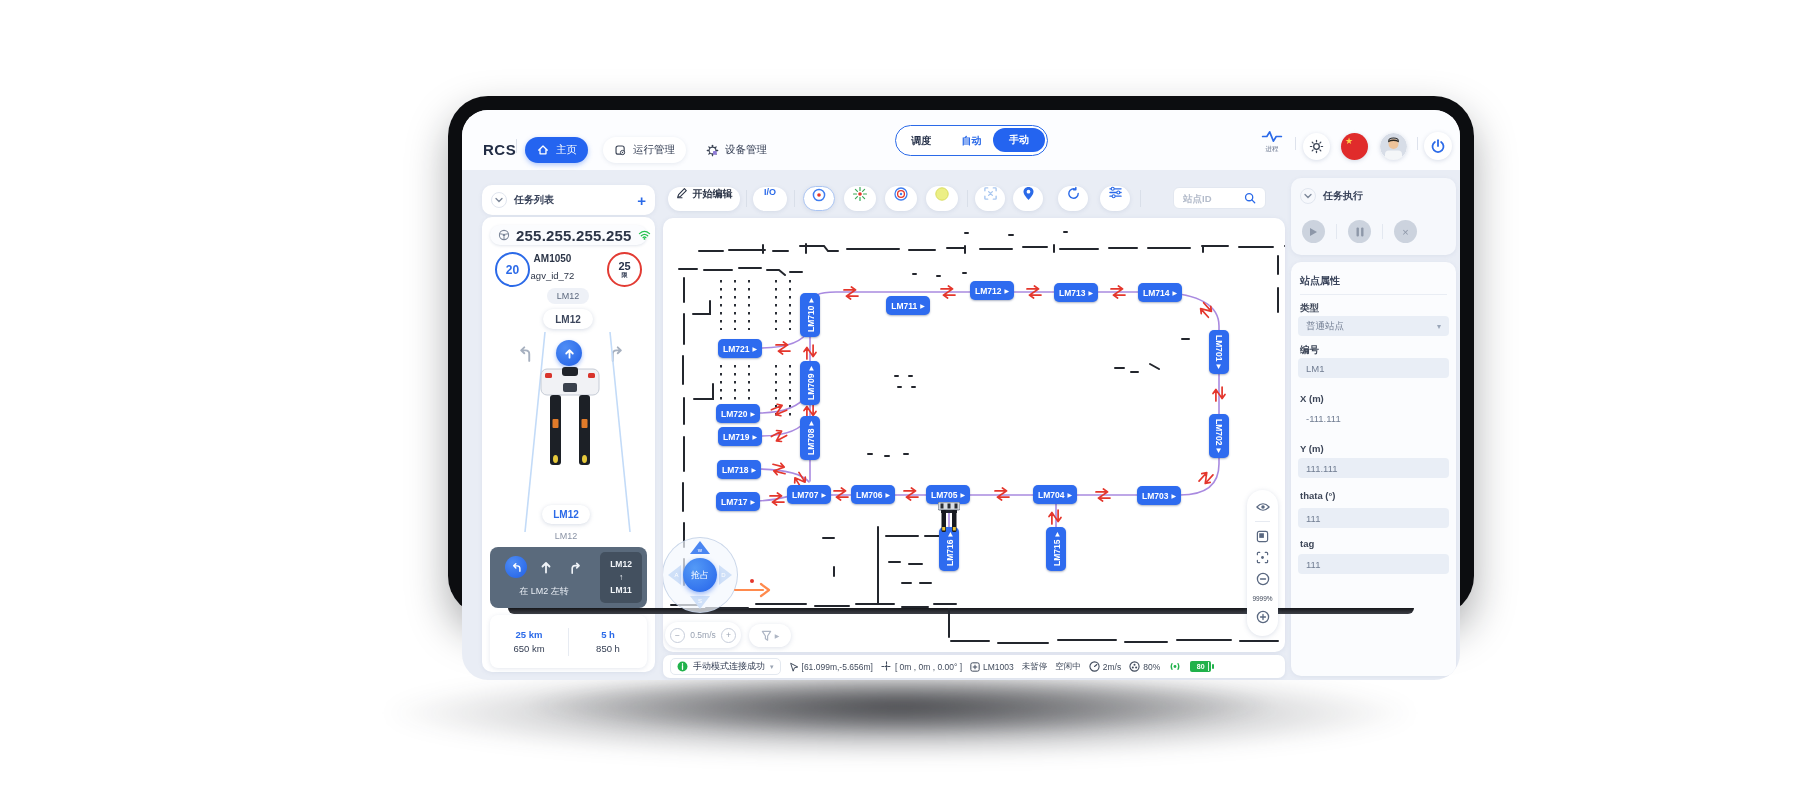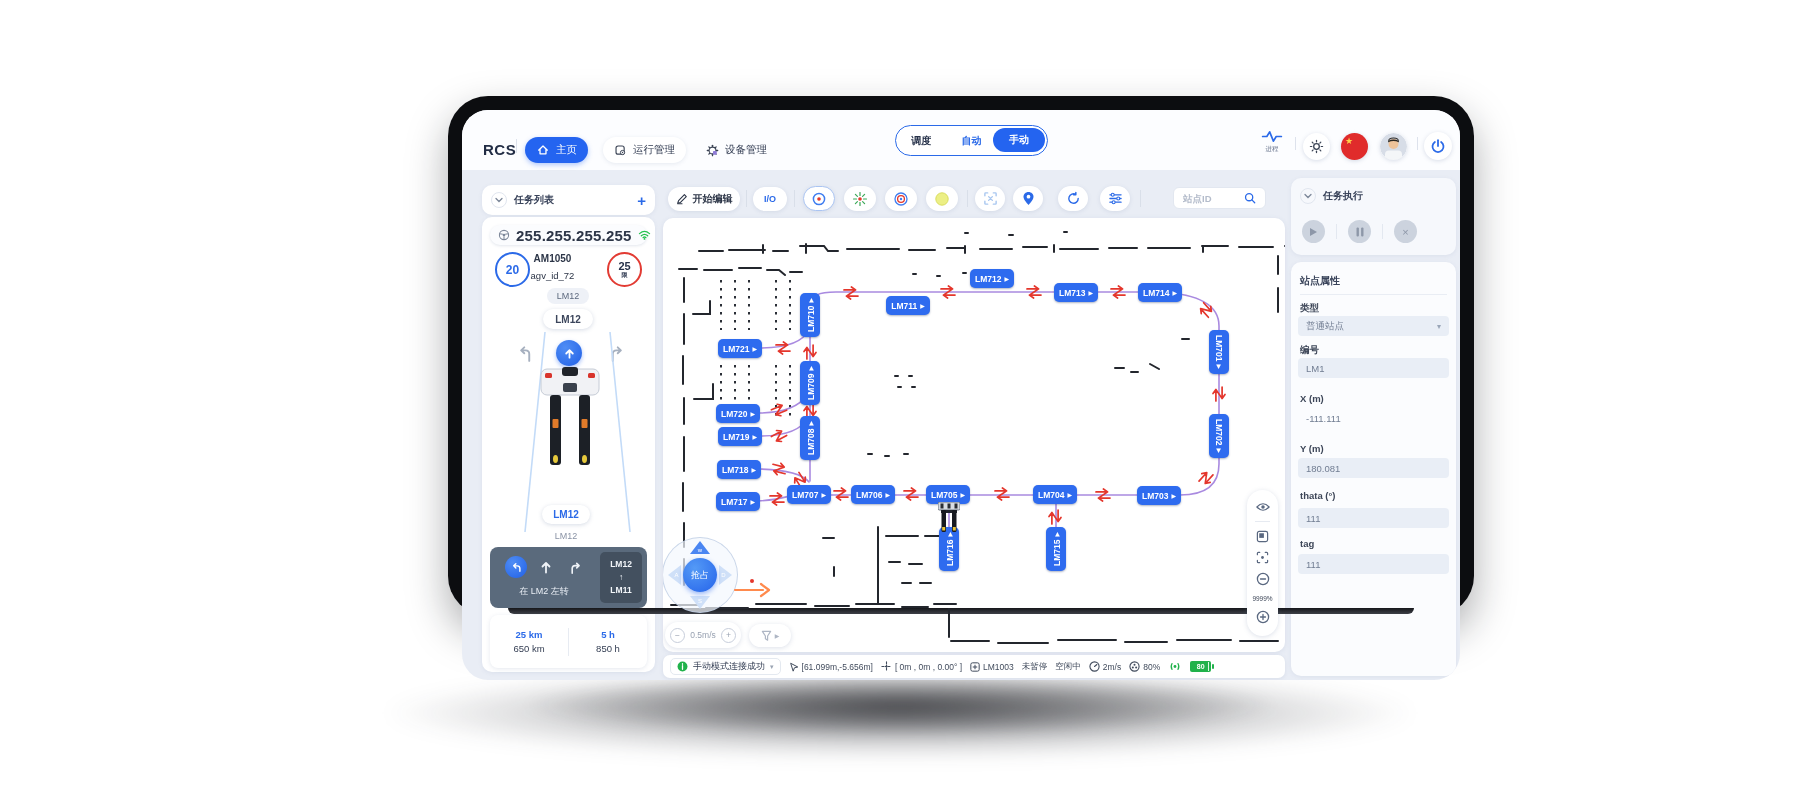--- a/index.html
+++ b/index.html
@@ -50,21 +50,21 @@
   .upcirc{width:26px;height:26px;border-radius:50%;background:radial-gradient(circle at 35% 30%,#4f8df5,#2160e6);display:flex;align-items:center;justify-content:center;box-shadow:0 2px 4px rgba(36,100,240,.4);}
   .ctrl-panel{left:8px;top:330px;width:157px;height:61px;border-radius:8px;background:#5a6a7c;}
   .ctrl-act{position:absolute;left:0px;top:38px;width:108px;text-align:center;font-size:9px;color:#e9eef5;}
   .routebox{position:absolute;left:110px;top:5px;width:42px;height:51px;background:#43505f;border-radius:5px;display:flex;flex-direction:column;align-items:center;justify-content:center;color:#f2f5f9;font-size:8.5px;font-weight:bold;line-height:1.5;}
   .stats{left:8px;top:398px;width:157px;height:53px;border-radius:8px;background:#fff;box-shadow:0 1px 4px rgba(96,115,155,.16);display:flex;}
   .stats .col{flex:1;display:flex;flex-direction:column;align-items:center;justify-content:center;gap:3px;}
   .stats .col b{font-size:9.5px;color:#2b6ae8;}
   .stats .col span{font-size:9.5px;color:#333d52;}
   .stats .div{width:1px;height:28px;background:#e7ebf2;align-self:center;}
   
-  .tpill{height:24px;background:#fff;border-radius:13px;box-shadow:0 1px 4px rgba(96,115,155,.15);display:flex;align-items:center;justify-content:center;gap:5px;}
+  .tpill{height:24px;background:#fff;border-radius:13px;box-shadow:0 1px 4px rgba(96,115,155,.15);display:flex;align-items:flex-start;justify-content:center;gap:5px;}
   .tb-edit{left:206px;top:77px;width:72px;font-size:10px;color:#2c3547;font-weight:bold;}
   .tb-io{left:291px;top:77px;width:34px;font-size:9px;font-weight:bold;color:#2b6ae8;}
   .tb-ic{top:76px;width:32px;height:25px;}
   .tb-sel{border:1.5px solid #aac4f2;}
   .tdiv{top:80px;width:1px;height:17px;background:#d9dfe9;}
   .search{left:711px;top:77px;width:93px;height:22px;background:#fff;border:1px solid #e2e7f0;border-radius:6px;display:flex;align-items:center;padding:0 7px;gap:5px;}
   .search input{border:none;outline:none;width:58px;font-size:9.5px;color:#49536b;background:transparent;font-weight:bold;}
   .search input::placeholder{color:#b4bccb;}
   
   .map{left:201px;top:108px;width:622px;height:434px;background:#fff;border-radius:10px;box-shadow:0 1px 5px rgba(96,115,155,.12);overflow:hidden;}
@@ -546,21 +546,21 @@
             </g>
           </svg>
 
         <div id="node-layer" style="position:absolute;left:0;top:0;width:622px;height:434px;z-index:2;">
             <div class="mnode h" style="left: 223px; top: 78px; padding-left: 28px;">
               <span class="inner">
                 <span>LM711</span>
                 <span class="tri">▶</span>
               </span>
             </div>
-            <div class="mnode h" style="left: 307px; top: 51px;">
+            <div class="mnode h" style="left: 307px; top: 63px;">
               <span class="inner">
                 <span>LM712</span>
                 <span class="tri">▶</span>
               </span>
             </div>
             <div class="mnode h" style="left: 391px; top: 64.5px;">
               <span class="inner">
                 <span>LM713</span>
                 <span class="tri">▶</span>
               </span>
@@ -855,21 +855,21 @@
         <div class="flabel" style="top:82px;">编号</div>
         <div class="finput" style="top:96px;">
             <span>LM1</span>
           </div>
 
         <div class="flabel" style="top:131px;">X (m)</div>
         <div class="fplain" style="top:151px;">-111.111</div>
 
         <div class="flabel" style="top:181px;">Y (m)</div>
         <div class="finput" style="top:196px;">
-            <span>180.081</span>
+            <span>111.111</span>
           </div>
 
         <div class="flabel" style="top:228px;">thata (°)</div>
         <div class="finput" style="top:246px;">
             <span>111</span>
           </div>
 
         <div class="flabel" style="top:276px;">tag</div>
         <div class="finput" style="top:292px;">
             <span>111</span>

